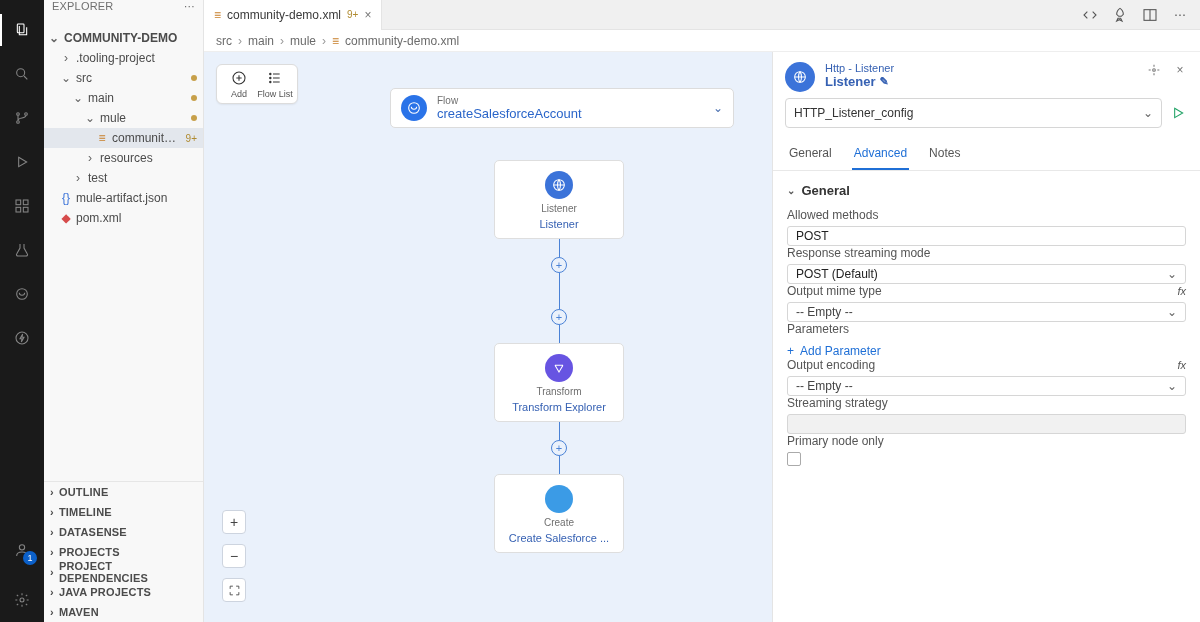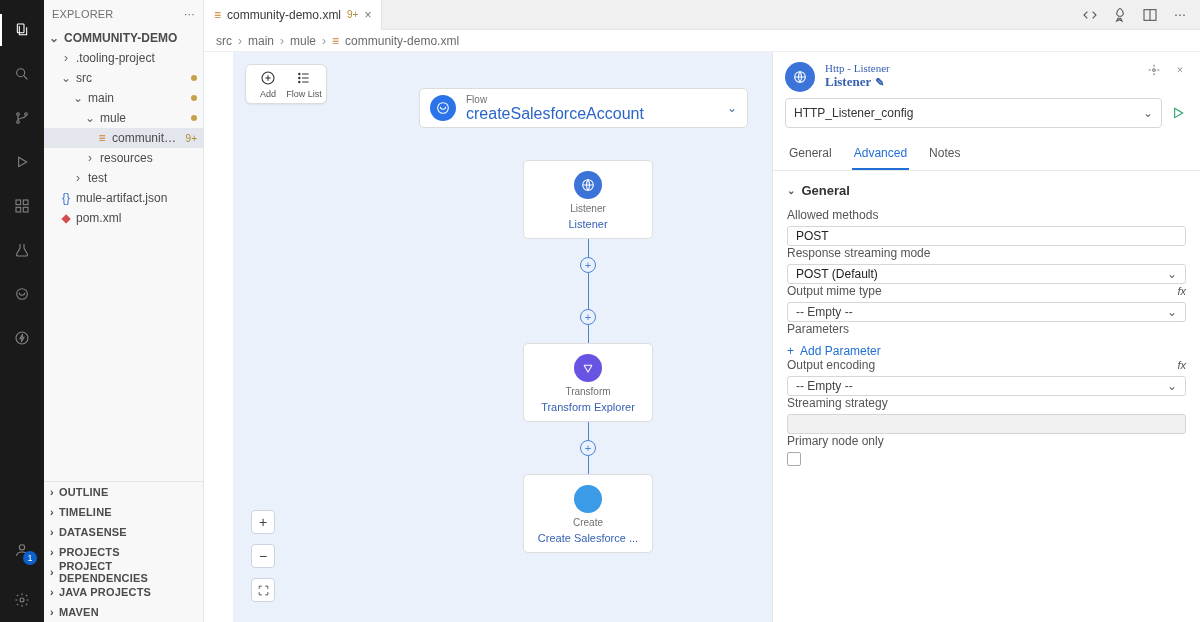--- a/index.html
+++ b/index.html
@@ -8,21 +8,21 @@
 
 .activity-bar { width: 44px; background: #1a1a1a; display: flex; flex-direction: column; align-items: center; padding-top: 8px; position: relative; }
 .activity-bar .abi { width: 44px; height: 44px; display: flex; align-items: center; justify-content: center; color: #858585; cursor: pointer; position: relative; }
 .activity-bar .abi.active { color: #fff; }
 .activity-bar .abi.active::before { content: ''; position: absolute; left: 0; top: 6px; bottom: 6px; width: 2px; background: #fff; }
 .activity-bar .bottom { margin-top: auto; margin-bottom: 6px; }
 .badge-dot { position: absolute; bottom: 7px; right: 7px; width: 14px; height: 14px; border-radius: 50%; background: #0b60c9; color:#fff; font-size:9px; display:flex; align-items:center; justify-content:center; }
 
 
 .sidebar { width: 160px; background: #f8f8f8; border-right: 1px solid #e4e4e4; display: flex; flex-direction: column; }
-.sb-header { height: 28px; display: flex; align-items: center; padding: 0 8px; font-size: 11px; color: #6f6f6f; letter-spacing: .2px; }
+.sb-header { height: 28px; display: flex; align-items: flex-start; padding: 0 8px; font-size: 11px; color: #6f6f6f; letter-spacing: .2px; }
 .sb-header .t { flex: 1; text-transform: uppercase; }
 .sb-tree { font-size: 12px; color: #4b4b4b; }
 .sb-tree .row { display: flex; align-items: center; height: 20px; padding: 0 6px 0 4px; cursor: pointer; gap: 4px; }
 .sb-tree .row.sel { background: #e3e7ed; }
 .sb-tree .row .chev { width: 12px; display:flex; justify-content:center; color:#646464; }
 .sb-tree .row .lbl { flex:1; overflow:hidden; text-overflow:ellipsis; white-space:nowrap; }
 .sb-tree .row .dot { width:6px; height:6px; border-radius:50%; background:#c7a04a; margin-left:4px; }
 .sb-tree .row .badge9 { font-size:10px; color:#b08b31; }
 .sb-tree .root { font-weight:600; text-transform:uppercase; }
 .sb-lower { margin-top:auto; border-top:1px solid #e6e6e6; }
@@ -34,50 +34,50 @@
 .tab { height:30px; display:flex; align-items:center; gap:6px; padding:0 10px; background:#fff; border-right:1px solid #e4e4e4; font-size:12px; cursor:pointer; }
 .tab .fn { color:#3a3a3a; }
 .tab .mark { color:#b08b31; font-size:10px; }
 .tabs-right { margin-left:auto; display:flex; gap:10px; padding-right:10px; color:#555; }
 .tabs-right .ic { width:20px; height:20px; display:flex; align-items:center; justify-content:center; cursor:pointer; }
 .breadcrumb { height:22px; display:flex; align-items:center; gap:6px; padding:0 12px; font-size:12px; color:#6b6b6b; border-bottom:1px solid #eee; }
 .breadcrumb .sep { color:#999; }
 
 
 .canvas-wrap { flex:1; display:flex; }
-.canvas { flex:1; background:#eaf1fb; position:relative;margin-left:29px; }
+.canvas { flex:1; background:#eaf1fb; position:relative; }
 
 .toolbox { position:absolute; top:12px; left:12px; background:#fff; border:1px solid #dcdcdc; border-radius:6px; display:flex; padding:4px; box-shadow:0 1px 2px rgba(0,0,0,.06); }
 .toolbox .tb { width:36px; display:flex; flex-direction:column; align-items:center; gap:2px; cursor:pointer; font-size:9px; color:#555; }
 .toolbox .tb .ic { width:18px; height:18px; display:flex; align-items:center; justify-content:center; color:#333; }
 
 .flow-bar { position:absolute; top:36px; left:186px; right:24px; max-width:344px; background:#fff; border:1px solid #dcdcdc; border-radius:5px; height:40px; display:flex; align-items:center; padding:0 10px; gap:10px; }
 .flow-bar .circ { width:26px; height:26px; border-radius:50%; background:#2a73e8; display:flex; align-items:center; justify-content:center; color:#fff; }
 .flow-bar .txt .s { font-size:10px; color:#6f6f6f; }
-.flow-bar .txt .m { font-size:16px; color:#2a65c9; }
+.flow-bar .txt .m { font-size:13px; color:#2a65c9; }
 .flow-bar .chev { margin-left:auto; color:#4a70b0; cursor:pointer; }
 
 .flow-col { position:absolute; top:108px; left:290px; width:130px; display:flex; flex-direction:column; align-items:center; }
 .flow-col .line { width:1px; flex:0 0 18px; height:18px; background:#4a82d6; }
 .flow-col .plus { width:16px; height:16px; border-radius:50%; border:1px solid #4a82d6; background:#eaf1fb; color:#4a82d6; display:flex; align-items:center; justify-content:center; font-size:11px; cursor:pointer; }
 .card { width:130px; background:#fff; border:1px solid #dedede; border-radius:5px; padding:10px 6px 8px; display:flex; flex-direction:column; align-items:center; gap:4px; cursor:pointer; }
 .card .icon { width:28px; height:28px; border-radius:50%; display:flex; align-items:center; justify-content:center; color:#fff; font-size:13px; }
 .card .sub { font-size:10px; color:#6f6f6f; }
 .card .name { font-size:11px; color:#3661b3; text-align:center; white-space:nowrap; overflow:hidden; text-overflow:ellipsis; width:100%; }
 .ic-blue { background:#3b73d9; }
 .ic-green { background:#21a366; }
 .ic-purple { background:#6754e2; }
 .ic-sf { background:#3b9be6; }
 
 .zoom-ctl { position:absolute; left:18px; bottom:20px; display:flex; flex-direction:column; gap:10px; }
 .zoom-ctl .zb { width:24px; height:24px; border:1px solid #cdd4df; border-radius:4px; background:#fff; display:flex; align-items:center; justify-content:center; color:#444; cursor:pointer; font-size:14px; }
 
 
 .props { width:428px; border-left:1px solid #e4e4e4; background:#fff; display:flex; flex-direction:column; }
-.props-head { display:flex; align-items:flex-start; gap:10px; padding:10px 12px 6px;font-family:Liberation Serif, serif; }
+.props-head { display:flex; align-items:flex-start; gap:10px; padding:10px 12px 6px; }
 .props-head .circ { width:30px; height:30px; border-radius:50%; background:#3b73d9; display:flex; align-items:center; justify-content:center; color:#fff; }
 .props-head .titles .s { font-size:11px; color:#3661b3; }
 .props-head .titles .m { font-size:13px; color:#3661b3; font-weight:600; display:flex; align-items:center; gap:4px; }
 .props-head .right { margin-left:auto; display:flex; gap:10px; color:#777; }
 .props-head .right .ic { width:16px; height:16px; display:flex; align-items:center; justify-content:center; cursor:pointer; }
 
 .config-row { display:flex; gap:6px; padding:0 12px 10px; align-items:center; }
 .config-row .sel { flex:1; height:30px; border:1px solid #d6d6d6; border-radius:4px; display:flex; align-items:center; padding:0 8px; font-size:12px; cursor:pointer; }
 .config-row .sel .ar { margin-left:auto; color:#666; }
 .config-row .play { width:20px; height:20px; color:#21a366; display:flex; align-items:center; justify-content:center; cursor:pointer; }

